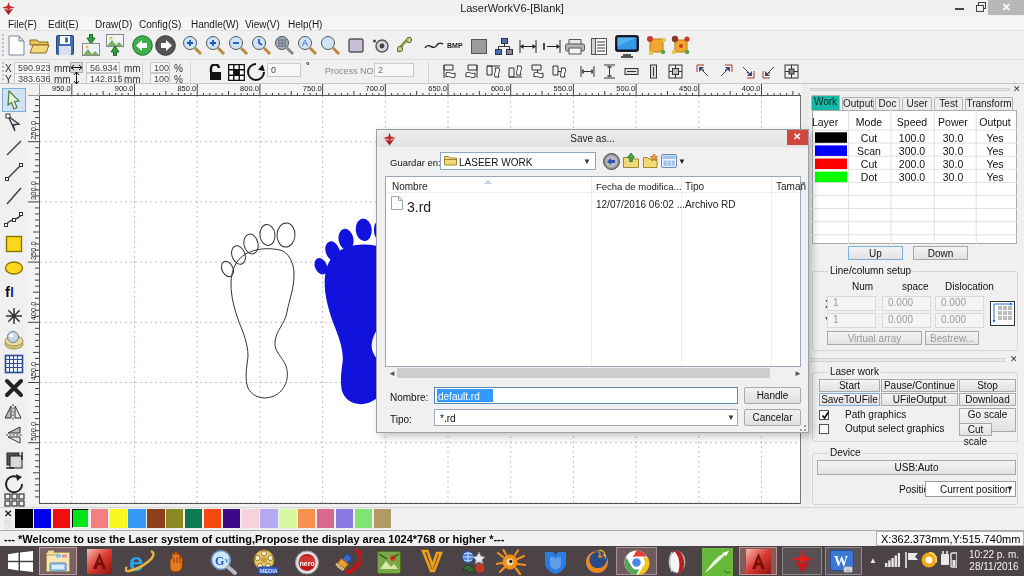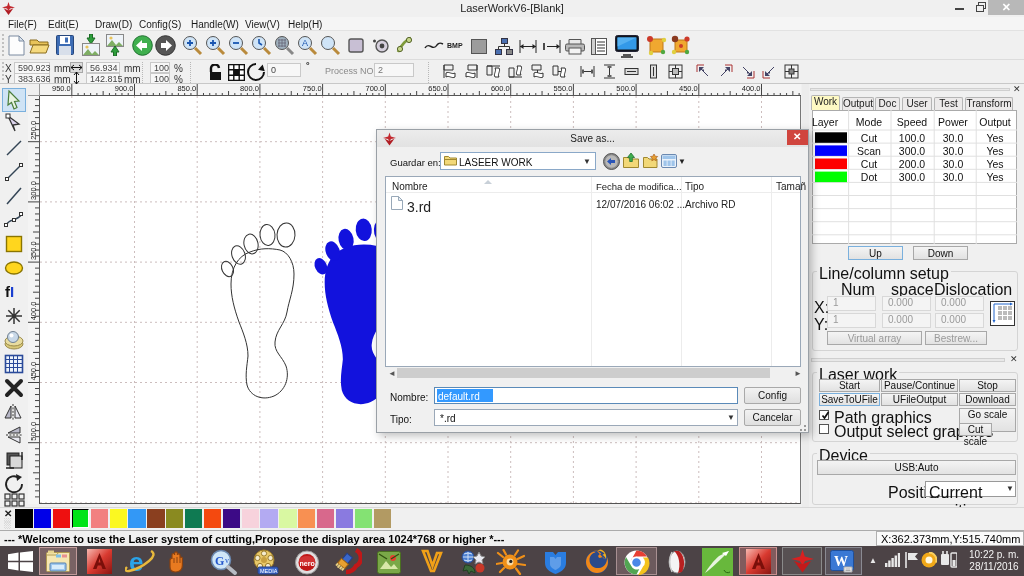--- a/index.html
+++ b/index.html
@@ -21,21 +21,21 @@
 #lefttools { left:0; top:84px; width:28px; height:423px; background:#f0f0f0; }
 .ltool { position:absolute; left:3px; width:22px; height:22px; }
 
 #hruler { left:40px; top:84px; width:761px; height:12px; background:#f4f4f4; border-bottom:1px solid #555; overflow:hidden; }
 #vruler { left:28px; top:84px; width:12px; height:420px; background:#f4f4f4; border-right:1px solid #555; overflow:hidden; }
 #canvas { left:40px; top:96px; width:761px; height:408px; background:#ffffff; overflow:hidden; border-bottom:1px solid #555; border-right:1px solid #777; }
 #vscroll { left:802px; top:84px; width:7px; height:423px; background:#ececec; }
 
 #rpanel { left:809px; top:84px; width:215px; height:423px; background:#f0f0f0; }
 .tab { position:absolute; font-size:10px; color:#222; text-align:center; border:1px solid #b5b5b5; border-bottom:none; background:#eceaea; border-radius:2px 2px 0 0; }
-.rtext { position:absolute; font-size:16px; color:#111; }
+.rtext { position:absolute; font-size:10px; color:#111;margin-left:11px; }
 .btn { position:absolute; background:linear-gradient(#f4f4f4,#e2e2e2); border:1px solid #a8a8a8; border-radius:0; font-size:10px; color:#111; text-align:center; }
 .groupbox { position:absolute; border:1px solid #d4d4d4; border-radius:3px; }
 .ginput { position:absolute; background:#f4f4f4; border:1px solid #d8d8d8; font-size:10px; color:#9a9a9a; padding-left:5px; }
 
 #palette { left:0; top:507px; width:1024px; height:23px; background:#f0f0f0; border-top:1px solid #d8d8d8; }
 .swatch { position:absolute; top:2px; width:17.3px; height:19px; }
 #statusbar { left:0; top:530px; width:1024px; height:16px; background:#f0f0f0; border-top:1px solid #ababab; }
 
 #taskbar { left:0; top:546px; width:1024px; height:30px; background:radial-gradient(ellipse 90px 40px at 60px 580px, rgba(190,60,40,0.55), rgba(190,60,40,0) 70%),radial-gradient(ellipse 70px 35px at 395px 578px, rgba(170,50,35,0.45), rgba(170,50,35,0) 70%),radial-gradient(ellipse 24px 60px at 614px 560px, rgba(200,90,70,0.5), rgba(200,90,70,0) 70%),radial-gradient(ellipse 160px 60px at 950px 585px, rgba(190,60,40,0.5), rgba(190,60,40,0) 75%),radial-gradient(ellipse 120px 50px at 840px 545px, rgba(150,45,35,0.35), rgba(150,45,35,0) 75%),#4c4346; overflow:hidden; }
 .tkbox { position:absolute; top:1px; height:28px; border:1px solid #8a7f81; background:rgba(255,255,255,0.12); }
@@ -680,21 +680,21 @@
 <ellipse cx="227.5" cy="139" rx="7.5" ry="10.5" transform="rotate(-6 227.5 139)"></ellipse>
 <ellipse cx="246" cy="139" rx="9" ry="12" transform="rotate(3 246 139)"></ellipse>
 </g>
 </svg>
 </div>
 <div id="vscroll" class="abs"></div>
 
 <div id="rpanel" class="abs"></div>
 <div id="rpanelstuff">
 
-<div class="tab" style="left:811px;top:95px;width:29px;height:15px;background:#fef9c3;z-index:2;font-weight:400">Work</div>
+<div class="tab" style="left:811px;top:95px;width:29px;height:15px;background:#14b8a6;z-index:2;font-weight:400">Work</div>
 <div class="tab" style="left:842px;top:97px;width:32px;height:13px">Output</div>
 <div class="tab" style="left:875px;top:97px;width:25px;height:13px">Doc</div>
 <div class="tab" style="left:902px;top:97px;width:30px;height:13px">User</div>
 <div class="tab" style="left:934px;top:97px;width:29px;height:13px">Test</div>
 <div class="tab" style="left:965px;top:97px;width:48px;height:13px">Transform</div>
 <div class="abs" style="left:810px;top:88px;width:200px;height:3px;border:1px solid #cfcfcf;background:#e8e8e8"></div>
 <div class="abs" style="left:1013px;top:84px;font-size:9px;color:#333">✕</div>
 
 <div class="abs" style="left:812px;top:110px;width:205px;height:134px;background:#fff;border:1px solid #aaa"></div>
 <svg class="abs" style="left:812px;top:110px" width="205" height="134" viewBox="0 0 205 134">
@@ -757,21 +757,21 @@
         <rect x="13" y="10" width="4" height="4"></rect>
         <rect x="18" y="10" width="4" height="4"></rect>
         <rect x="8" y="15" width="4" height="4"></rect>
         <rect x="13" y="15" width="4" height="4"></rect>
         <rect x="18" y="15" width="4" height="4"></rect>
       </g>
       <path d="M4 3 v16 M4 3 h16" stroke="#26c" fill="none"></path>
       <path d="M20 1.5 l3 1.5 -3 1.5 z M2.5 19 l1.5 3 1.5 -3 z" fill="#26c"></path>
     </svg>
 <div class="btn" style="left:827px;top:331px;width:95px;height:14px;line-height:13px;color:#9a9a9a">Virtual array</div>
-<div class="btn" style="left:925px;top:331px;width:62px;height:14px;line-height:13px;color:#9a9a9a">Bestrew...</div>
+<div class="btn" style="left:925px;top:331px;width:54px;height:14px;line-height:13px;color:#9a9a9a">Bestrew...</div>
 
 <div class="abs" style="left:811px;top:358px;width:194px;height:4px;border:1px solid #cfcfcf;background:#e8e8e8"></div>
 <div class="abs" style="left:1010px;top:354px;font-size:9px;color:#333">✕</div>
 
 <div class="groupbox" style="left:812px;top:372px;width:206px;height:70px"></div>
 <div class="rtext" style="left:817px;top:366px;background:#f0f0f0;padding:0 2px">Laser work</div>
 <div class="btn" style="left:819px;top:379px;width:61px;height:13px;line-height:12px">Start</div>
 <div class="btn" style="left:881px;top:379px;width:77px;height:13px;line-height:12px">Pause/Continue</div>
 <div class="btn" style="left:959px;top:379px;width:57px;height:13px;line-height:12px">Stop</div>
 <div class="btn" style="left:819px;top:393px;width:61px;height:13px;line-height:12px;border-color:#7ab0dd">SaveToUFile</div>
@@ -1079,21 +1079,21 @@
 
 <div class="abs" style="left:385px;top:368px;width:416px;height:10px;background:#f0f0f0"></div>
 <div class="abs" style="left:388px;top:369px;font-size:8px;color:#555">◄</div>
 <div class="abs" style="left:794px;top:369px;font-size:8px;color:#555">►</div>
 <div class="abs" style="left:397px;top:368px;width:373px;height:10px;background:#cdcdcd"></div>
 
 <div class="abs" style="left:390px;top:392px;font-size:10px">Nombre:</div>
 <div class="abs" style="left:434px;top:387px;width:304px;height:17px;background:#fff;border:1px solid #5a8ab8"></div>
 <div class="abs" style="left:437px;top:389px;width:56px;height:13px;background:#3399ff"></div>
 <div class="abs" style="left:438px;top:391px;font-size:10px;color:#fff">default.rd</div>
-<div class="dlgbtn" style="left:744px;top:387px;width:57px;height:17px;line-height:16px">Config</div>
+<div class="dlgbtn" style="left:744px;top:387px;width:57px;height:17px;line-height:16px">Handle</div>
 
 <div class="abs" style="left:390px;top:414px;font-size:10px">Tipo:</div>
 <div class="abs" style="left:434px;top:409px;width:304px;height:17px;background:#fff;border:1px solid #9aa8b8"></div>
 <div class="abs" style="left:440px;top:413px;font-size:10px">*.rd</div>
 <div class="abs" style="left:727px;top:413px;font-size:8px;color:#333">▼</div>
 <div class="dlgbtn" style="left:744px;top:409px;width:57px;height:17px;line-height:16px">Cancelar</div>
 <svg class="abs" style="left:799px;top:424px" width="8" height="8" viewBox="0 0 8 8">
       <g fill="#9a9a9a">
         <rect x="5" y="5" width="2" height="2"></rect>
         <rect x="5" y="1" width="2" height="2"></rect>

